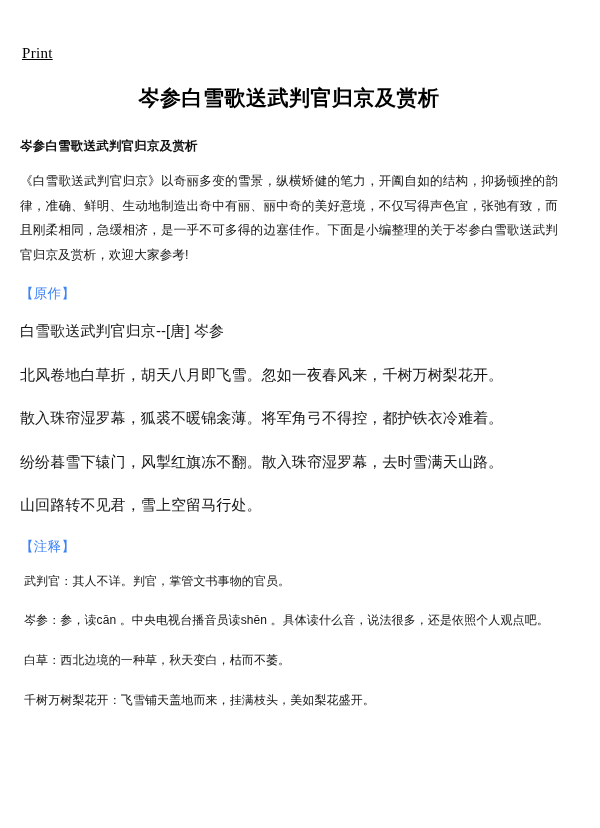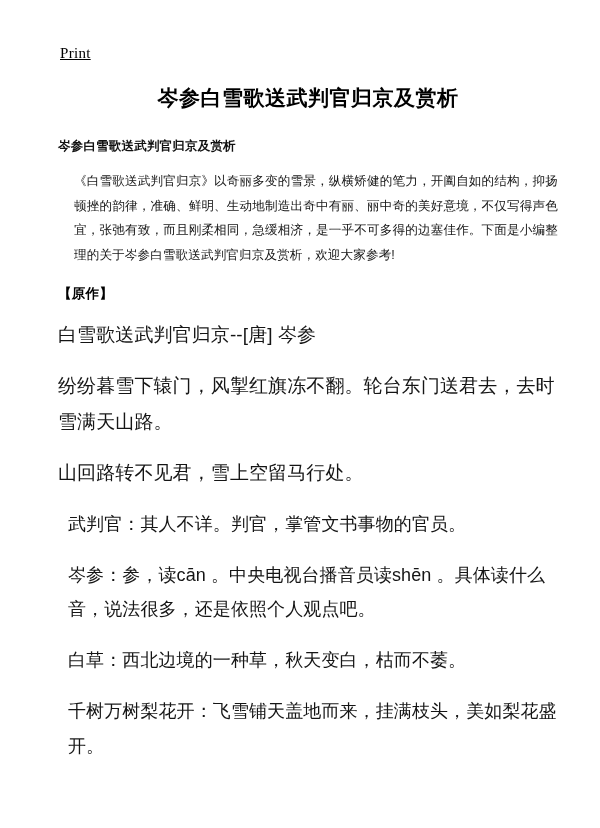--- a/index.html
+++ b/index.html
@@ -11,21 +11,21 @@
     width: 600px;
     height: 828px;
     font-family: "Liberation Sans", sans-serif;
     color: #1a1a1a;
     overflow: hidden;
   }
   .page {
     width: 600px;
     height: 680px;
     box-sizing: border-box;
-    padding: 44px 42px 0 58px;
+    padding: 44px 42px 0 20px;
     position: relative;
   }
   .print-link {
     font-family: "Liberation Serif", serif;
     font-size: 15px;
     color: #000;
     letter-spacing: 0.3px;
     margin: 0 0 22px 2px;
     display: inline-block;
     cursor: pointer;
@@ -43,65 +43,68 @@
     font-size: 12.5px;
     font-weight: bold;
     color: #111;
     margin: 0 0 14px 0;
     letter-spacing: 0.2px;
   }
   .para {
     font-size: 12.6px;
     line-height: 1.95;
     color: #151515;
-    margin: 0 0 14px 16px;
+    margin: 0 0 14px 0;
     text-align: justify;
     letter-spacing: 0.1px;
   }
   .section-head {
     font-size: 13.5px;
-    font-weight: bold;
-    color: #000000;
+    font-weight: normal;
+    color: #3b82f6;
     margin: 18px 0 14px 0;
     letter-spacing: 0.3px;
   }
   .line {
-    font-size: 19px;
+    font-size: 15px;
     line-height: 1.9;
     color: #151515;
     margin: 0 0 15px 0;
     letter-spacing: 0.1px;
   }
   .note {
-    font-size: 18px;
+    font-size: 12px;
     line-height: 1.9;
     color: #151515;
-    margin: 0 0 17px 10px;
+    margin: 0 0 17px 4px;
     letter-spacing: 0.1px;
   }
 </style>
 </head>
 <body>
 
 <div class="page">
 
   <a class="print-link" href="#">Print</a>
 
   <h1 class="doc-title">岑参白雪歌送武判官归京及赏析</h1>
 
   <div class="subtitle">岑参白雪歌送武判官归京及赏析</div>
 
   <p class="para">《白雪歌送武判官归京》以奇丽多变的雪景，纵横矫健的笔力，开阖自如的结构，抑扬顿挫的韵律，准确、鲜明、生动地制造出奇中有丽、丽中奇的美好意境，不仅写得声色宜，张弛有致，而且刚柔相同，急缓相济，是一乎不可多得的边塞佳作。下面是小编整理的关于岑参白雪歌送武判官归京及赏析，欢迎大家参考!</p>
 
   <div class="section-head">【原作】</div>
 
   <p class="line">白雪歌送武判官归京--[唐] 岑参</p>
-  <p class="line">纷纷暮雪下辕门，风掣红旗冻不翻。轮台东门送君去，去时雪满天山路。</p>
+  <p class="line">北风卷地白草折，胡天八月即飞雪。忽如一夜春风来，千树万树梨花开。</p>
+  <p class="line">散入珠帘湿罗幕，狐裘不暖锦衾薄。将军角弓不得控，都护铁衣冷难着。</p>
+  <p class="line">纷纷暮雪下辕门，风掣红旗冻不翻。散入珠帘湿罗幕，去时雪满天山路。</p>
   <p class="line">山回路转不见君，雪上空留马行处。</p>
 
+  <div class="section-head">【注释】</div>
 
   <p class="note">武判官：其人不详。判官，掌管文书事物的官员。</p>
   <p class="note">岑参：参，读cān 。中央电视台播音员读shēn 。具体读什么音，说法很多，还是依照个人观点吧。</p>
   <p class="note">白草：西北边境的一种草，秋天变白，枯而不萎。</p>
   <p class="note">千树万树梨花开：飞雪铺天盖地而来，挂满枝头，美如梨花盛开。</p>
   
   
   
 
 </div>

